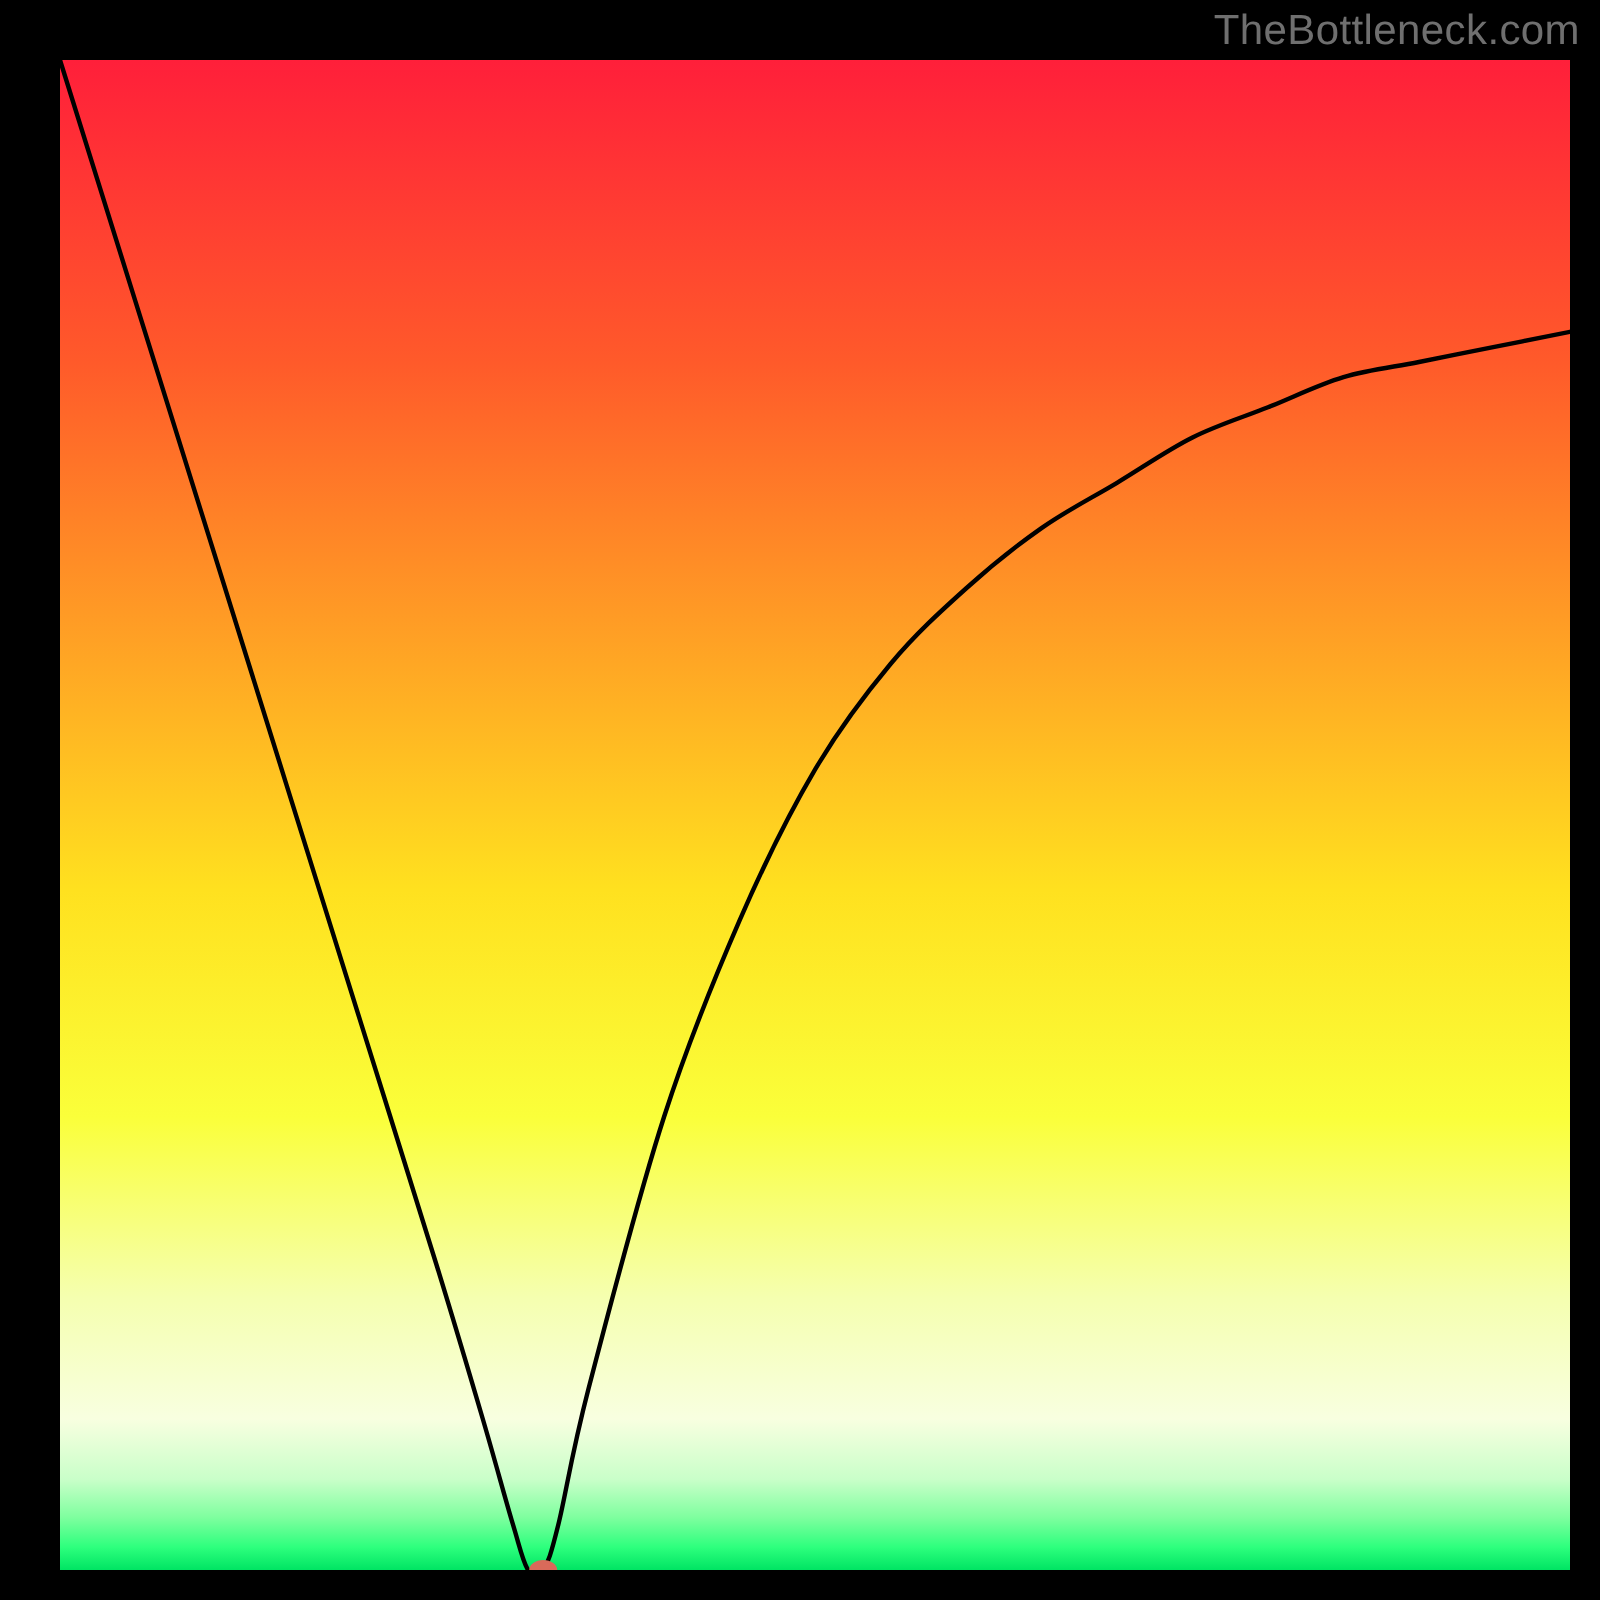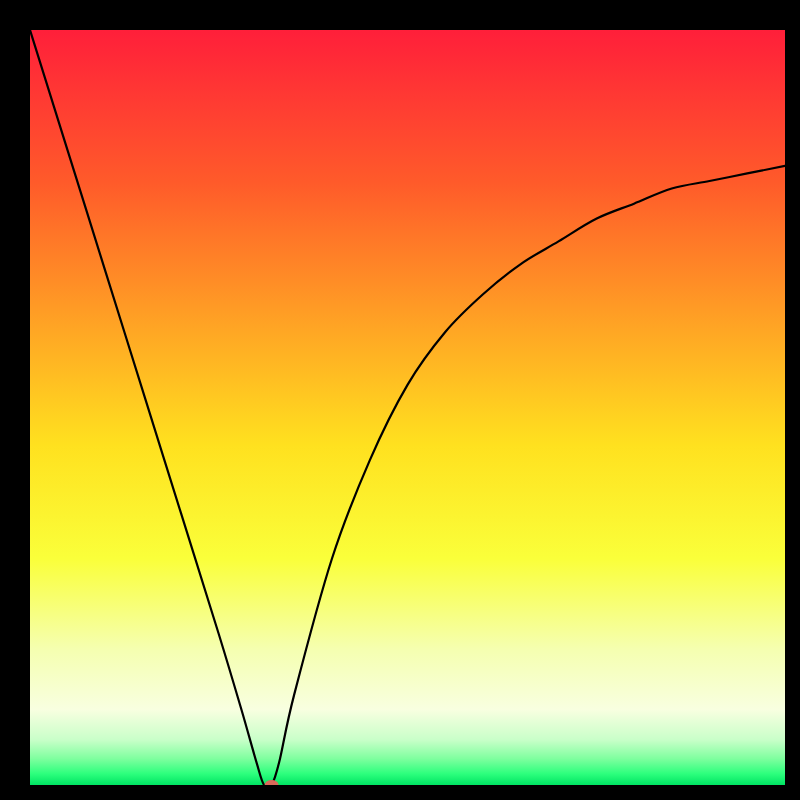--- a/index.html
+++ b/index.html
@@ -33,20 +33,21 @@
     left: 0;
     width: 800px;
     height: 800px;
     display: block;
   }
 </style>
 </head>
 <body>
 
 <div class="frame">
+  <div class="watermark">TheBottleneck.com</div>
 
   <svg class="plot" viewBox="0 0 800 800">
     <defs>
       <linearGradient id="bg-grad" x1="0" y1="0" x2="0" y2="1">
           <stop offset="0.00%" stop-color="#ff1f3a"></stop>
           <stop offset="20.00%" stop-color="#ff5a2a"></stop>
           <stop offset="40.00%" stop-color="#ffa724"></stop>
           <stop offset="55.00%" stop-color="#ffe11f"></stop>
           <stop offset="70.00%" stop-color="#faff3a"></stop>
           <stop offset="82.00%" stop-color="#f5ffb0"></stop>

